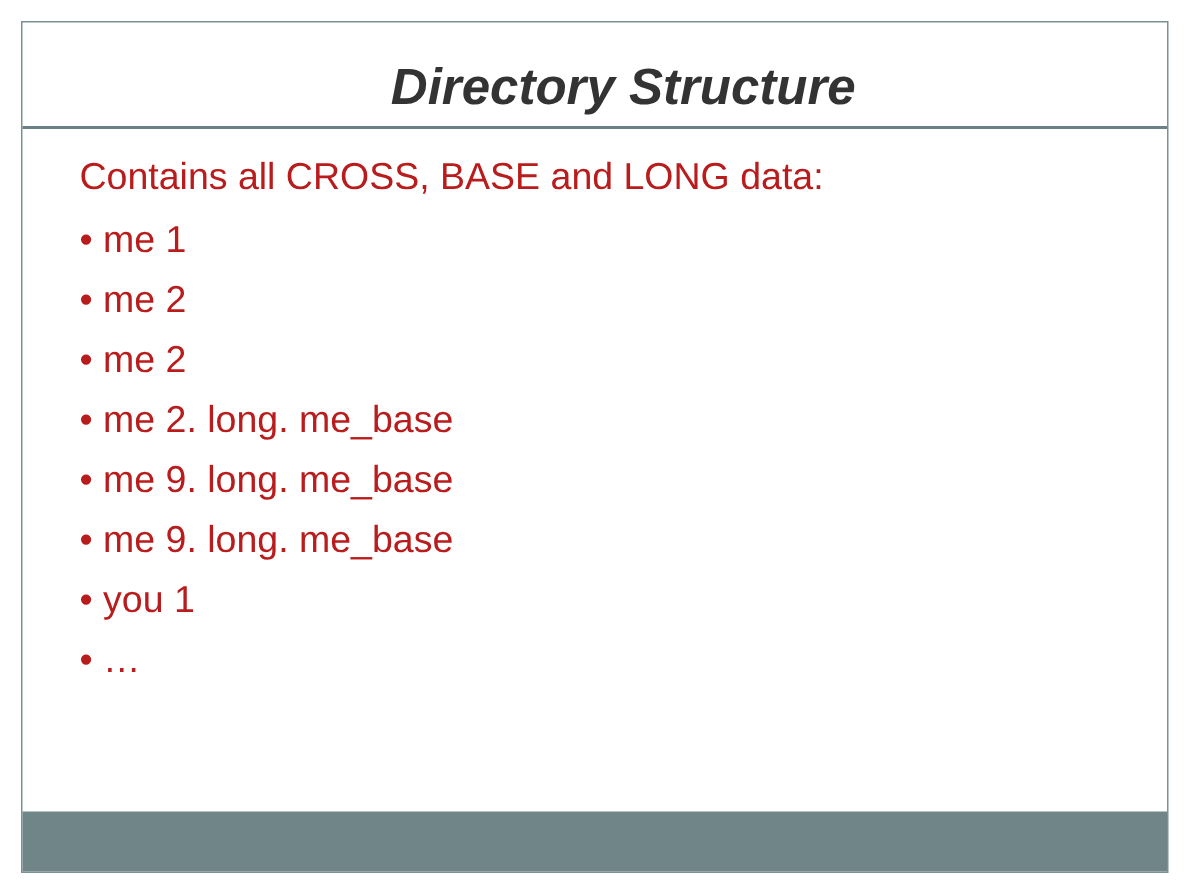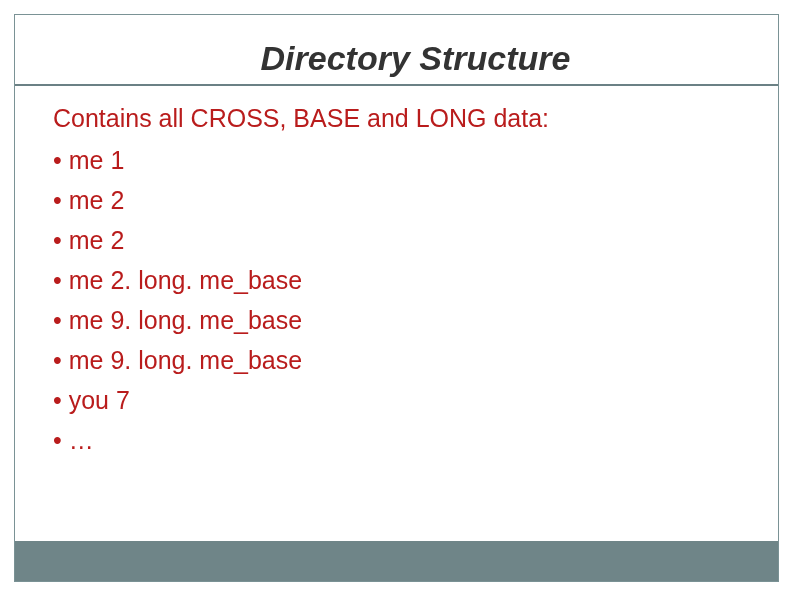--- a/index.html
+++ b/index.html
@@ -59,18 +59,18 @@
   <h1 class="title">Directory Structure</h1>
   <div class="content">
     <div class="intro">Contains all CROSS, BASE and LONG data:</div>
     <ul class="bullet-list">
       <li>me 1</li>
       <li>me 2</li>
       <li>me 2</li>
       <li>me 2. long. me_base</li>
       <li>me 9. long. me_base</li>
       <li>me 9. long. me_base</li>
-      <li>you 7</li>
+      <li>you 1</li>
       <li>…</li>
     </ul>
   </div>
   <div class="footer-bar"></div>
 </div>
 
 </body></html>

